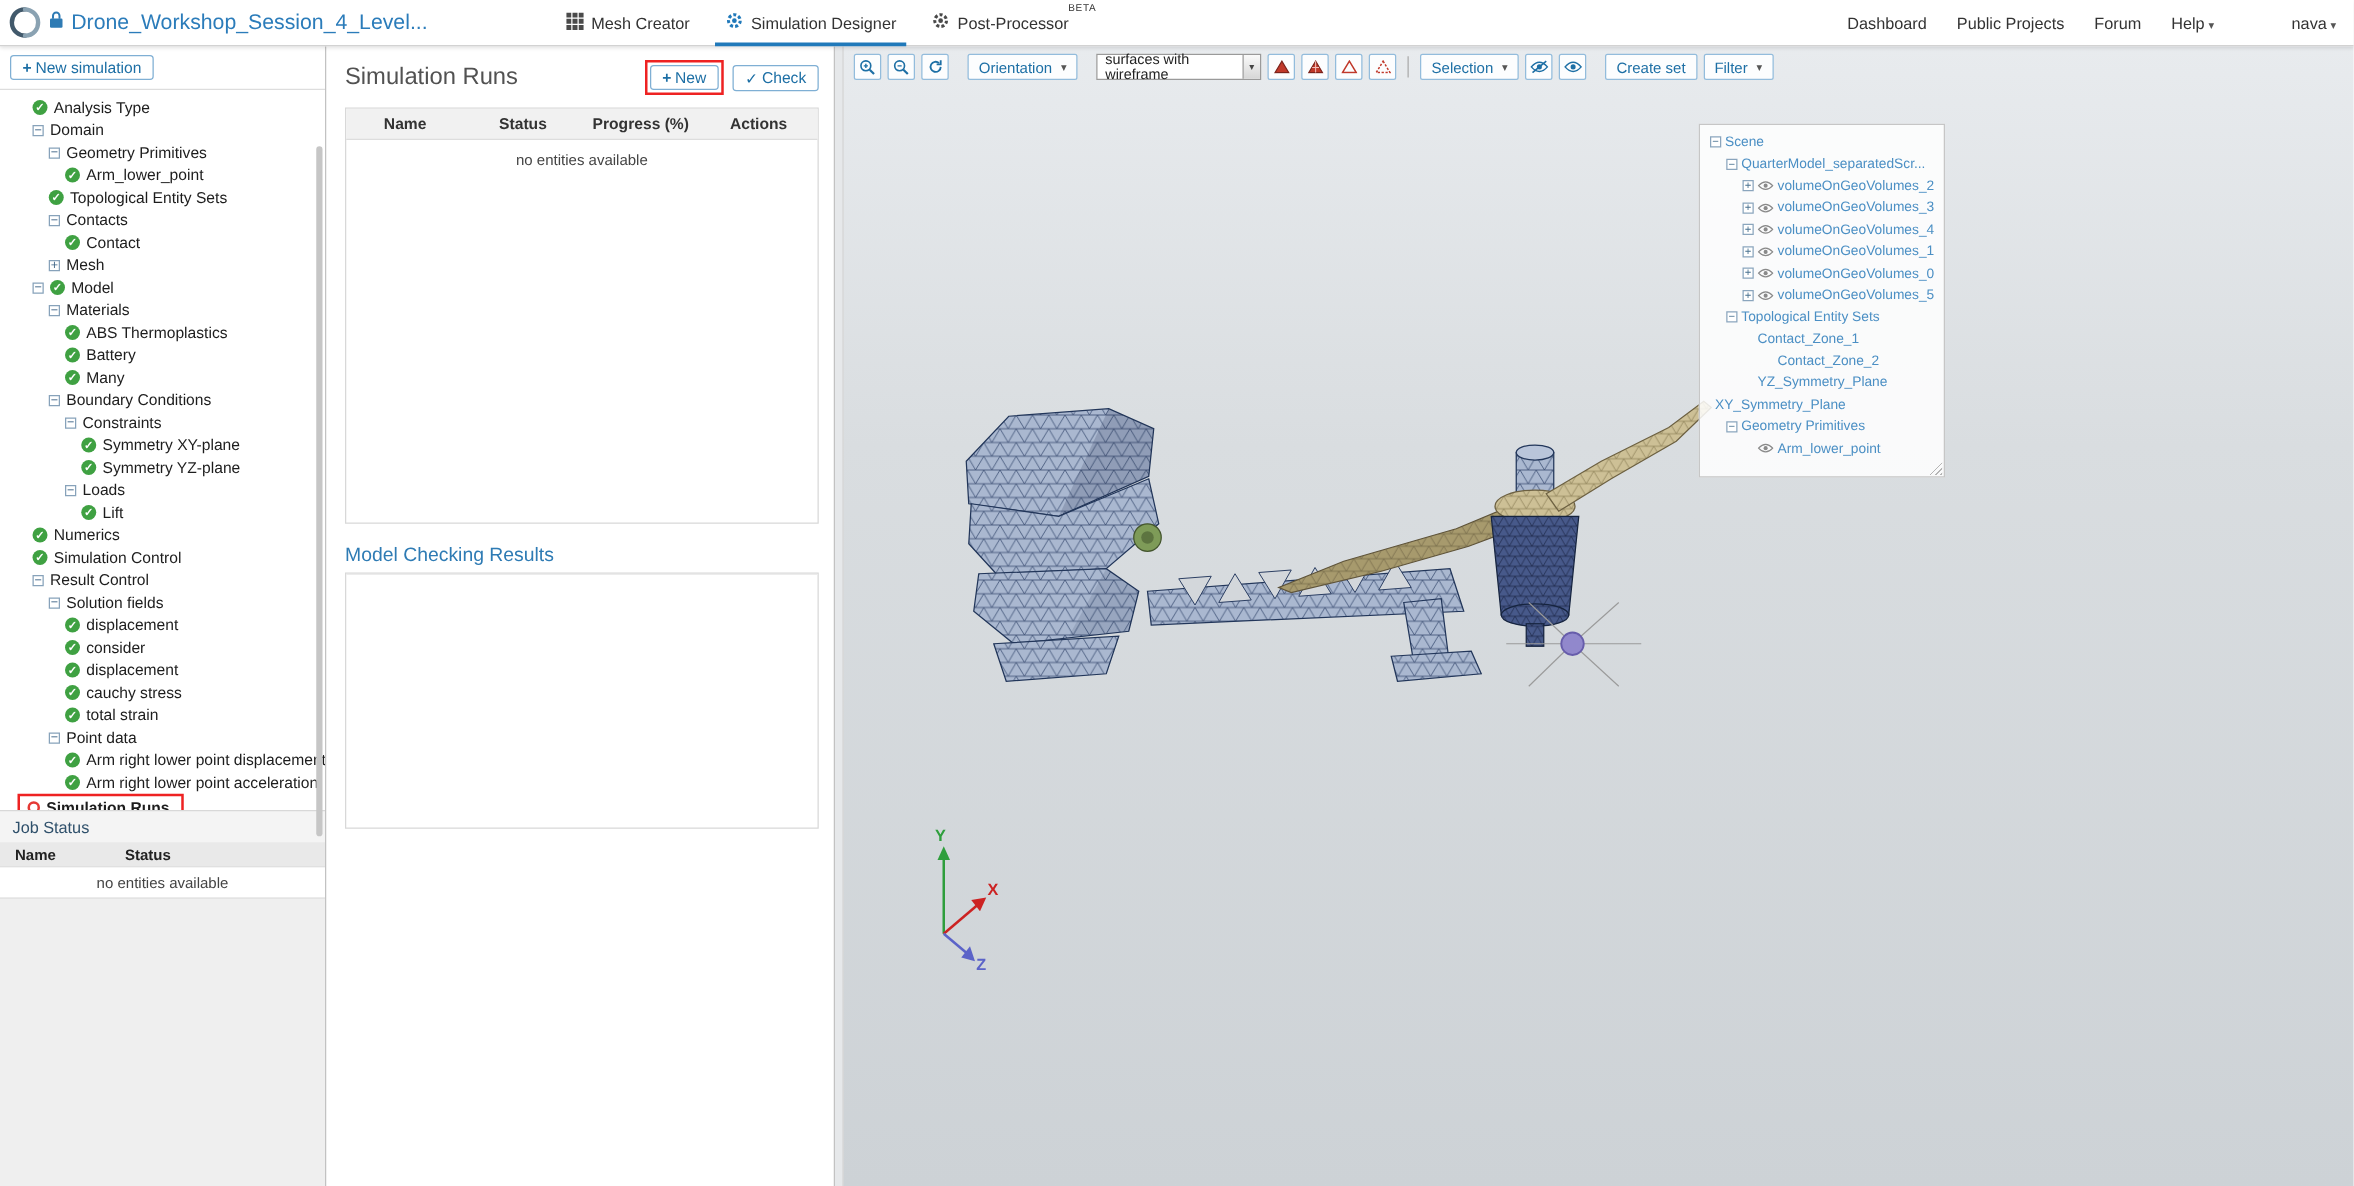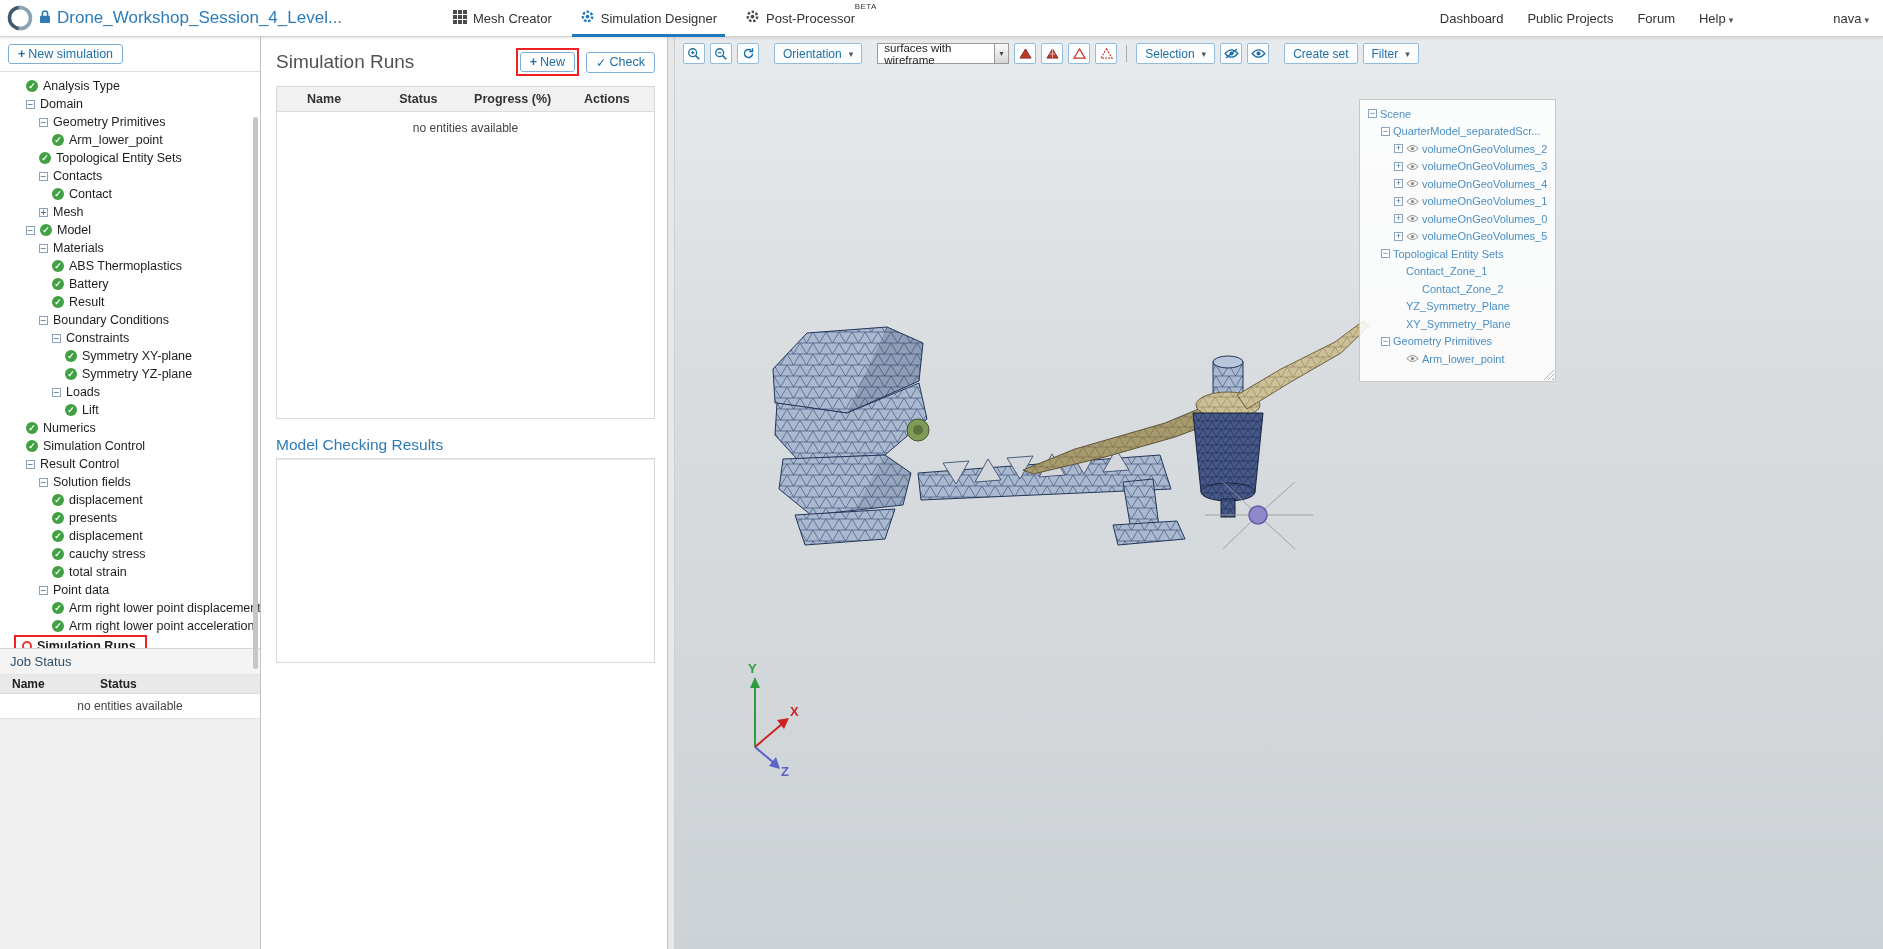--- a/index.html
+++ b/index.html
@@ -14,21 +14,21 @@
   .proj{display:flex;align-items:center;gap:6px;width:330px;cursor:pointer;}
   .ptitle{font-size:17px;font-weight:500;color:#2b7cba;white-space:nowrap;overflow:hidden;}
   .tabs{display:flex;align-items:stretch;height:37px;margin-left:70px;}
   .tab{position:relative;display:flex;align-items:center;gap:6px;padding:0 14px;font-size:13px;color:#333;cursor:pointer;}
   .tab.active::after{content:"";position:absolute;left:6px;right:6px;bottom:0;height:3px;background:#2079ba;}
   .beta{position:absolute;top:2px;right:-8px;font-size:8px;color:#333;letter-spacing:.5px;}
   .spacer{flex:1;}
   .navlinks{display:flex;align-items:center;gap:24px;font-size:13px;color:#333;margin-right:14px;}
   .navlinks>span{cursor:pointer;white-space:nowrap;}
   .caret{font-size:9px;color:#555;margin-left:3px;}
-  .user{margin-left:76px;}
+  .user{margin-left:38px;}
 
   
   .main{flex:1;display:flex;min-height:0;}
 
   
   .sidebar{width:261px;flex:none;background:#fff;border-right:1px solid #c2c2c2;display:flex;flex-direction:column;position:relative;}
   .sb-top{padding:7px 8px;border-bottom:1px solid #ddd;}
   .btn-blue{display:inline-flex;align-items:center;gap:3px;border:1px solid #7fafd4;background:#fff;color:#1d6fa5;
             font-size:12.5px;padding:2px 9px;border-radius:3px;cursor:pointer;font-family:inherit;white-space:nowrap;}
   .plus{font-weight:bold;}
@@ -230,21 +230,21 @@
     <span class="lbl">ABS Thermoplastics</span>
   </div>
           <div class="tree-item" style="padding-left: 52px;">
 
     <span class="status check">✓</span>
     <span class="lbl">Battery</span>
   </div>
           <div class="tree-item" style="padding-left: 52px;">
 
     <span class="status check">✓</span>
-    <span class="lbl">Result</span>
+    <span class="lbl">Many</span>
   </div>
           <div class="tree-item" style="padding-left: 39px;">
     <span class="toggle">−</span>
 
     <span class="lbl">Boundary Conditions</span>
   </div>
           <div class="tree-item" style="padding-left: 52px;">
     <span class="toggle">−</span>
 
     <span class="lbl">Constraints</span>
@@ -290,21 +290,21 @@
     <span class="lbl">Solution fields</span>
   </div>
           <div class="tree-item" style="padding-left: 52px;">
 
     <span class="status check">✓</span>
     <span class="lbl">displacement</span>
   </div>
           <div class="tree-item" style="padding-left: 52px;">
 
     <span class="status check">✓</span>
-    <span class="lbl">presents</span>
+    <span class="lbl">consider</span>
   </div>
           <div class="tree-item" style="padding-left: 52px;">
 
     <span class="status check">✓</span>
     <span class="lbl">displacement</span>
   </div>
           <div class="tree-item" style="padding-left: 52px;">
 
     <span class="status check">✓</span>
     <span class="lbl">cauchy stress</span>
@@ -631,21 +631,21 @@
     <span class="spacer"></span>
 
     <span class="lbl">Contact_Zone_2</span>
   </div>
             <div class="sc-item" style="padding-left: 34px;">
 
     <span class="spacer"></span>
 
     <span class="lbl">YZ_Symmetry_Plane</span>
   </div>
-            <div class="sc-item" style="padding-left: 34px;">
+            <div class="sc-item" style="">
 
     <span class="spacer"></span>
 
     <span class="lbl">XY_Symmetry_Plane</span>
   </div>
             <div class="sc-item" style="padding-left: 21px;">
     <span class="toggle">−</span>
 
     <span class="lbl">Geometry Primitives</span>
   </div>

